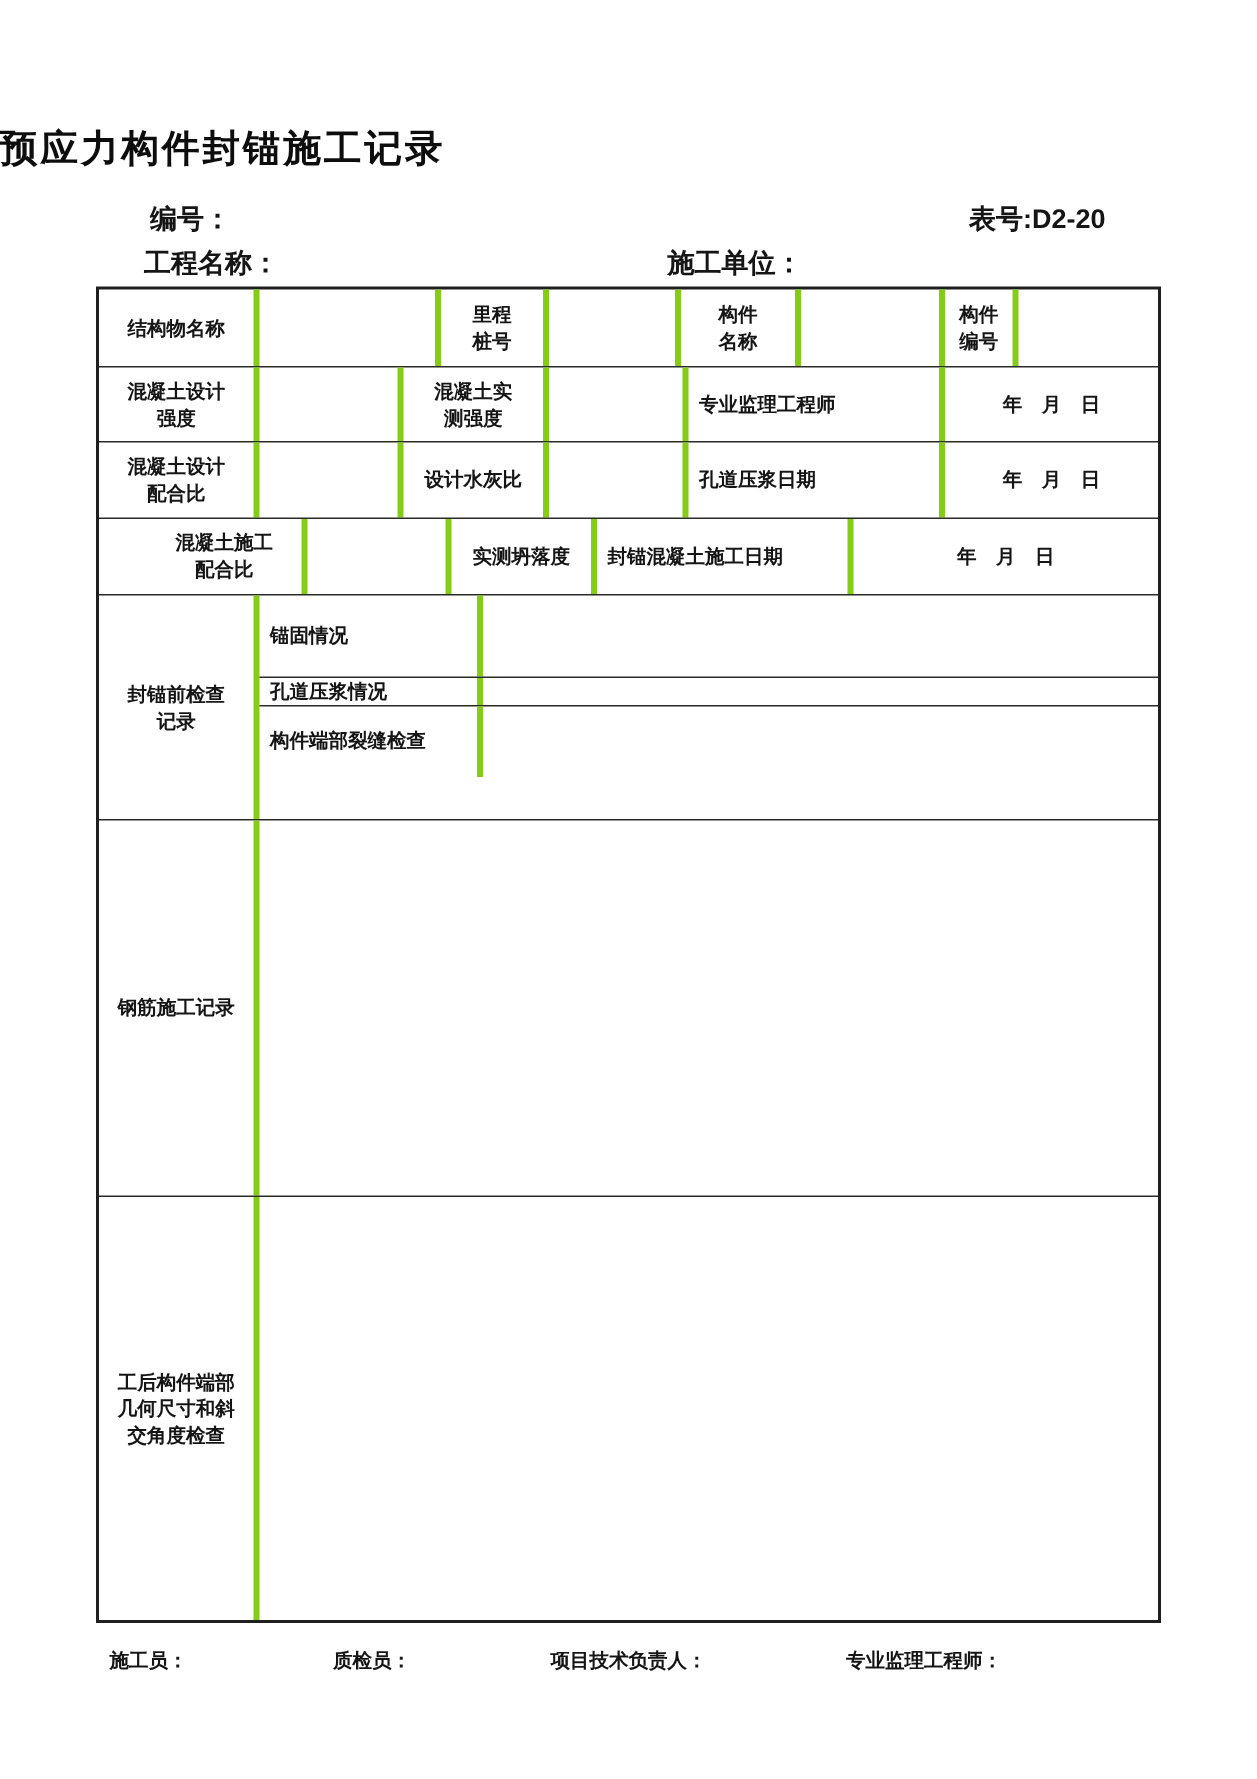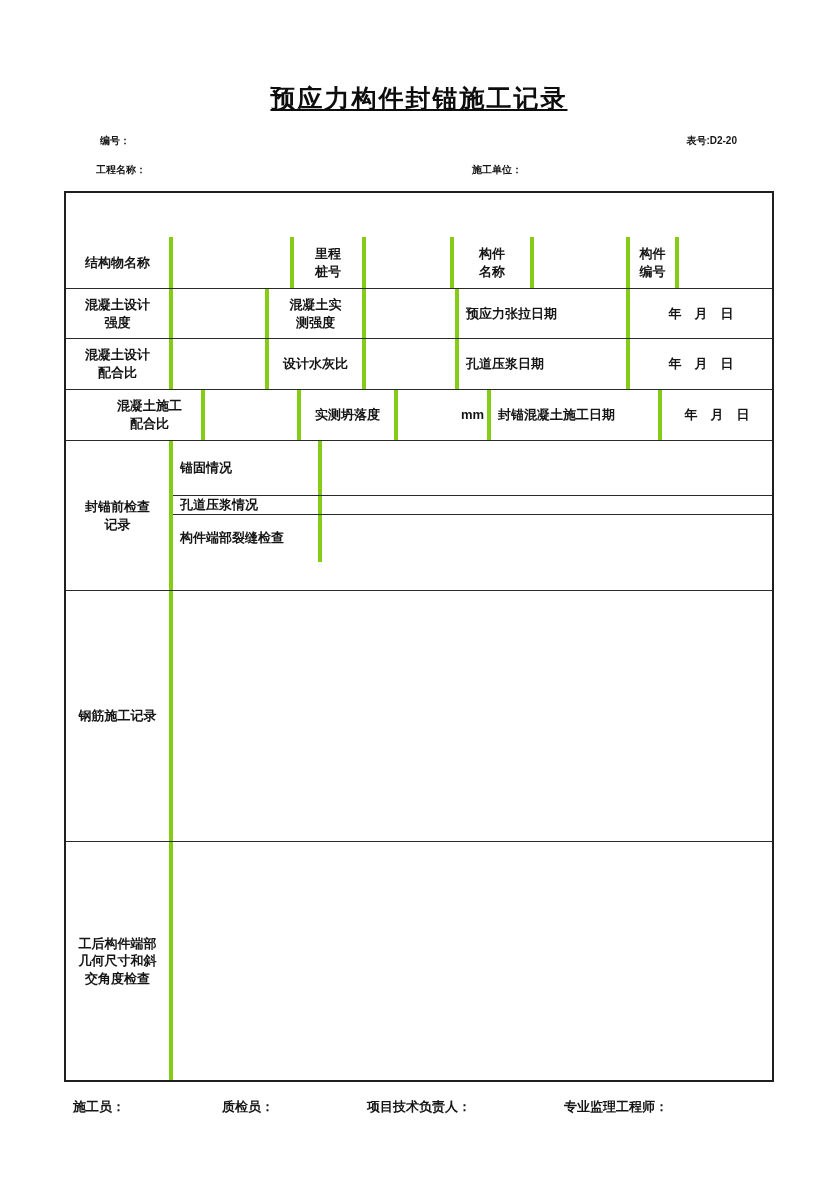--- a/index.html
+++ b/index.html
@@ -13,30 +13,29 @@
     width: 838px;
     height: 1186px;
     background: #ffffff;
     overflow: hidden;
   }
   .title {
     position: absolute;
     top: 82px;
     left: 0;
     width: 100%;
-    text-align: center;
+    text-align: left;
     font-size: 25px;
     font-weight: bold;
     letter-spacing: 2px;
     color: #0d0d0d;
-    text-decoration: underline;
   }
   .hlabel {
     position: absolute;
-    font-size: 10px;
+    font-size: 18px;
     font-weight: 600;
     color: #151515;
     white-space: nowrap;
   }
   .tbl {
     position: absolute;
     left: 64px;
     top: 191px;
     width: 710px;
     height: 891px;
@@ -79,65 +78,64 @@
 </head>
 <body>
 
 <div class="page">
 
   <div class="title">预应力构件封锚施工记录</div>
 
   <div class="hlabel" style="left:100px; top:134px;">编号：</div>
   <div class="hlabel" style="right:101px; top:134px;">表号:D2-20</div>
   <div class="hlabel" style="left:96px; top:163px;">工程名称：</div>
-  <div class="hlabel" style="left:472px; top:163px;">施工单位：</div>
+  <div class="hlabel" style="left:445px; top:163px;">施工单位：</div>
 
   <div class="tbl">
 
-    <div class="band" style="height:51px;margin-top:44px;">
+    <div class="band" style="height:51px;">
       <div class="cell c-center" style="width:103px;">结构物名称</div>
       <div class="cell val" style="width:121px;"></div>
       <div class="cell c-center" style="width:72px;">里程
 桩号</div>
       <div class="cell val" style="width:88px;"></div>
       <div class="cell c-center" style="width:80px;">构件
 名称</div>
       <div class="cell val" style="width:96px;"></div>
       <div class="cell c-center" style="width:49px;">构件
 编号</div>
       <div class="cell val grow"></div>
     </div>
 
     <div class="band" style="height:50px;">
       <div class="cell c-center" style="width:103px;">混凝土设计
 强度</div>
       <div class="cell val" style="width:96px;"></div>
       <div class="cell c-center" style="width:97px;">混凝土实
 测强度</div>
       <div class="cell val" style="width:93px;"></div>
-      <div class="cell c-left" style="width:171px;">预应力张拉日期</div>
+      <div class="cell c-left" style="width:171px;">专业监理工程师</div>
       <div class="cell c-center grow">年　月　日</div>
     </div>
 
     <div class="band" style="height:51px;">
       <div class="cell c-center" style="width:103px;">混凝土设计
 配合比</div>
       <div class="cell val" style="width:96px;"></div>
       <div class="cell c-center" style="width:97px;">设计水灰比</div>
       <div class="cell val" style="width:93px;"></div>
       <div class="cell c-left" style="width:171px;text-align:right;">孔道压浆日期</div>
       <div class="cell c-center grow">年　月　日</div>
     </div>
 
     <div class="band" style="height:51px;padding-left:32px;">
       <div class="cell c-center" style="width:103px;">混凝土施工
 配合比</div>
       <div class="cell val" style="width:96px;"></div>
       <div class="cell c-center" style="width:97px;">实测坍落度</div>
-      <div class="cell c-right" style="width:93px;">mm</div>
       <div class="cell c-left" style="width:171px;">封锚混凝土施工日期</div>
       <div class="cell c-center grow">年　月　日</div>
     </div>
 
     <div class="band" style="height:150px;">
       <div class="cell c-center" style="width:103px;">封锚前检查
 记录</div>
       <div class="subrows">
         <div class="subrow" style="height:54px;">
           <div class="cell c-left" style="width:145px;">锚固情况</div>

